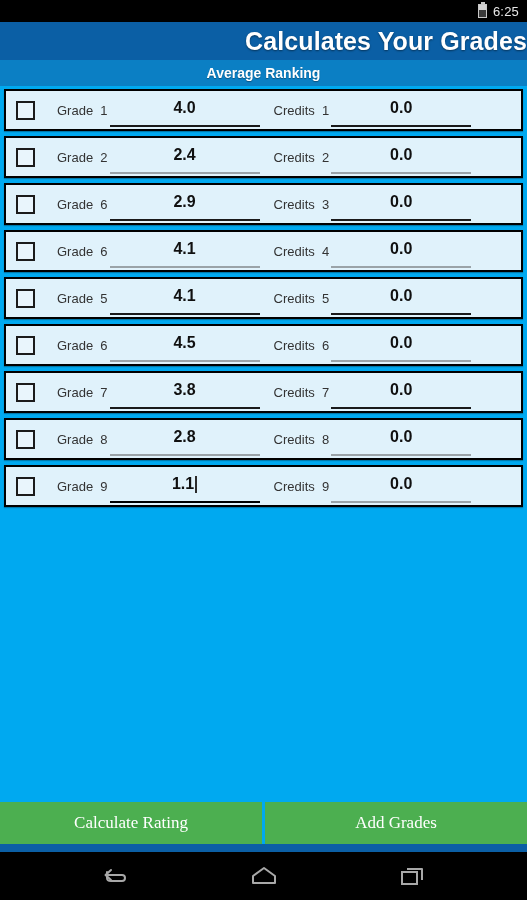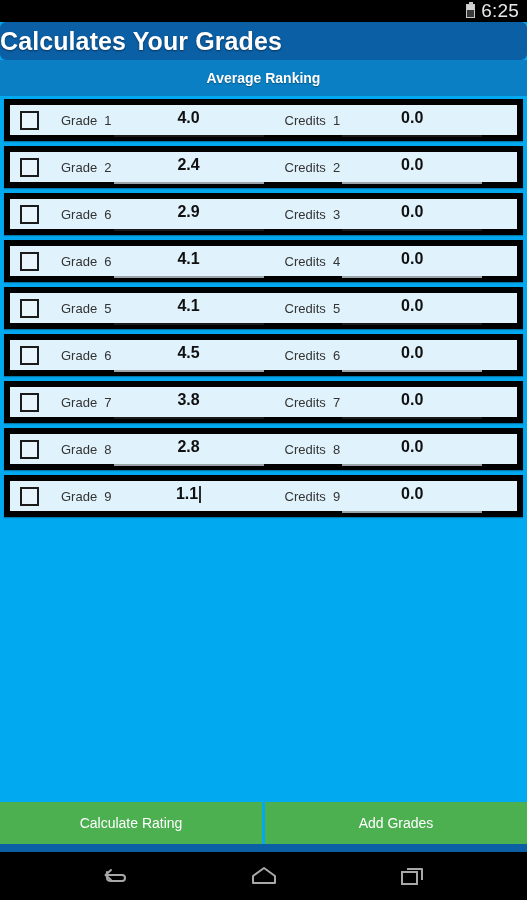--- a/index.html
+++ b/index.html
@@ -59,45 +59,44 @@
     content: "";
     position: absolute;
     left: 0;
     right: 0;
     top: 0;
     height: 45%;
     background: #d2d2d2;
   }
   .status-clock {
     color: #e8e8e8;
-    font-size: 19px;
+    font-size: 13px;
     letter-spacing: 0.2px;
   }
 
   
   .title-bar {
     height: 38px;
     background: #0B5FA5;
     display: flex;
     align-items: center;
-    justify-content: flex-start;
-    flex: 0 0 auto;
-    border-radius: 6px;
+    justify-content: flex-end;
+    flex: 0 0 auto;
   }
   .title-text {
     color: #FFFFFF;
     font-size: 25px;
     font-weight: bold;
     letter-spacing: 0.1px;
     text-shadow: 0 1px 2px rgba(0,0,0,0.45);
   }
 
   
   .subtitle-bar {
-    height: 36px;
+    height: 26px;
     background: #0B7FC4;
     display: flex;
     align-items: center;
     justify-content: center;
     flex: 0 0 auto;
   }
   .subtitle-text {
     color: #FFFFFF;
     font-size: 14px;
     font-weight: bold;
@@ -110,21 +109,21 @@
     background: #00A9F0;
     padding: 3px 4px 0 4px;
     overflow: hidden;
   }
 
   .grade-row {
     position: relative;
     height: 42px;
     margin-bottom: 5px;
     background: #E0F2FB;
-    border: 6px solid #000000;
+    border: 2px solid #000000;
     box-shadow: 0 1px 1px rgba(0,0,0,0.28);
     display: flex;
     align-items: center;
   }
 
   .row-checkbox {
     width: 19px;
     height: 19px;
     border: 2px solid #1b1b1b;
     background: #E9F5FC;
@@ -134,21 +133,21 @@
   }
 
   .field-label {
     font-size: 13px;
     color: #333333;
     white-space: pre;
     flex: 0 0 auto;
   }
 
   .grade-label { margin-left: 22px; }
-  .credits-label { margin-left: 19px; }
+  .credits-label { margin-left: 12px; }
 
   .field-input {
     position: relative;
     height: 34px;
     display: flex;
     align-items: center;
     justify-content: center;
     flex: 1 1 auto;
     margin: 0 2px;
     cursor: text;
@@ -193,27 +192,27 @@
     height: 42px;
     display: flex;
     gap: 3px;
     background: #00A9F0;
     flex: 0 0 auto;
   }
   .action-button {
     flex: 1 1 0;
     background: #4CAF50;
     color: #FFFFFF;
-    font-size: 14px;
+    font-size: 17px;
     display: flex;
     align-items: center;
     justify-content: center;
     cursor: pointer;
     border: none;
-    font-family: Liberation Sans, sans-serif;
+    font-family: Liberation Serif, serif;
   }
 
   .bottom-strip {
     height: 8px;
     background: #0B5FA5;
     flex: 0 0 auto;
   }
 
   
   .nav-bar {

